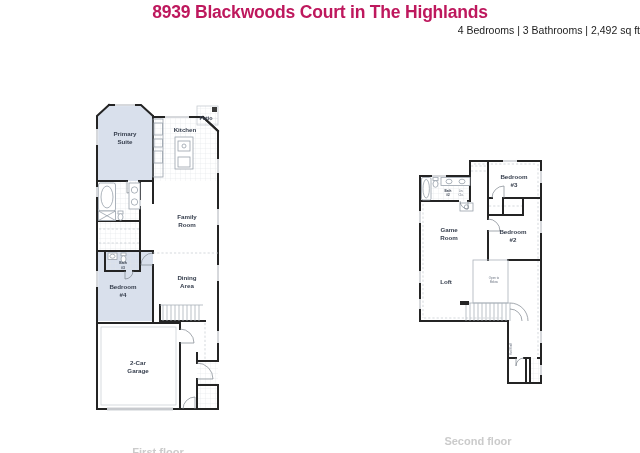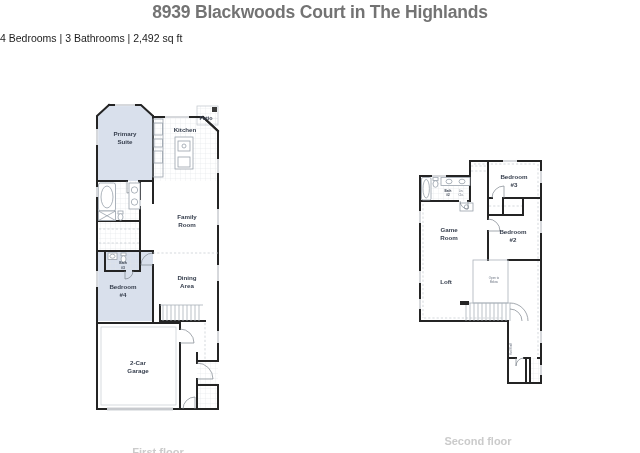--- a/index.html
+++ b/index.html
@@ -2,25 +2,25 @@
 <html><head>
 <meta charset="utf-8">
 <style>
   html,body{margin:0;padding:0;}
   body{
     width:640px;height:453px;position:relative;overflow:hidden;
     background:#ffffff;font-family:"Liberation Sans",sans-serif;
   }
   .title{
     position:absolute;top:2px;left:0;width:640px;text-align:center;
-    font-size:17.5px;font-weight:bold;color:#737373;letter-spacing:-0.2px;
+    font-size:17.5px;font-weight:bold;color:#be185d;letter-spacing:-0.2px;
   }
   .subtitle{
-    position:absolute;top:24px;left:0;width:640px;text-align:left;
-    font-size:10.5px;color:#1c1c1c;margin-top:8px;
+    position:absolute;top:24px;left:0;width:640px;text-align:right;
+    font-size:10.5px;color:#1c1c1c;
   }
   .plan{position:absolute;}
   .plan1{left:85px;top:103px;width:145px;height:342px;}
   .plan2{left:408px;top:153px;width:140px;height:292px;}
   .caption{
     position:absolute;font-size:11px;color:#cbcbcb;font-weight:700;
     width:140px;text-align:center;
   }
   .caption-first{left:88px;top:446px;}
   .caption-second{left:408px;top:435px;}

